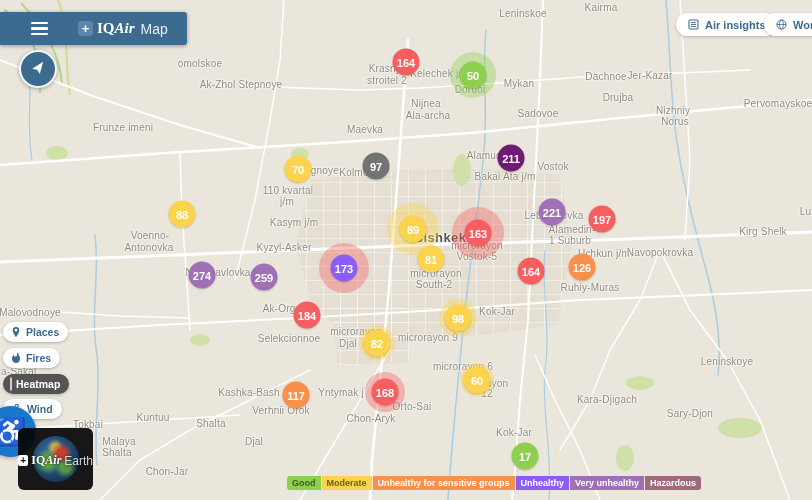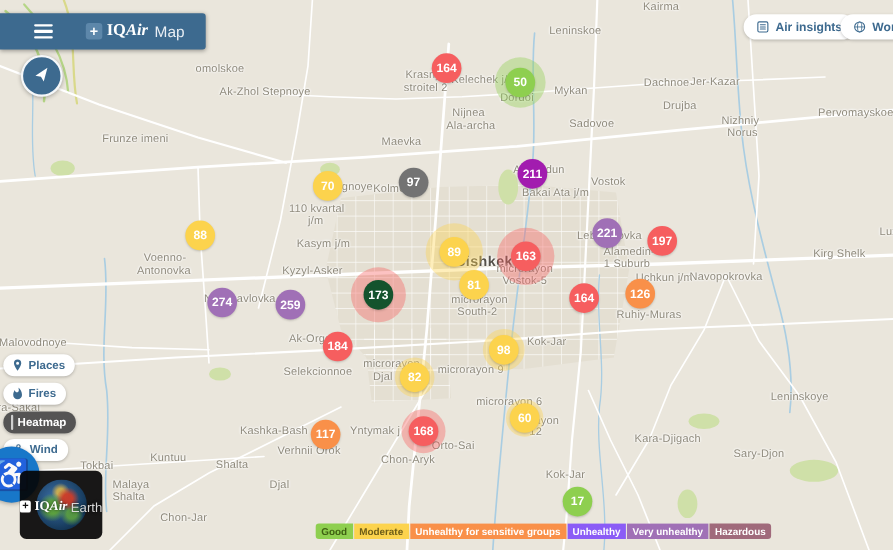--- a/index.html
+++ b/index.html
@@ -149,21 +149,21 @@
         <path d="M100,500 L140,460 L190,430 L250,400 L310,370" stroke-width="1.5"></path>
         <path d="M0,430 L80,425 L160,420 L240,415" stroke-width="1.5"></path>
         <path d="M240,85 L300,88 L360,90 L420,88 L470,85 L540,80 L610,75 L680,73 L750,70" stroke-width="1.5"></path>
         <path d="M680,0 L685,80 L690,160 L685,240" stroke-width="1.5"></path>
         <path d="M180,152 L182,214 L186,270 L190,330" stroke-width="1.5"></path>
         <path d="M0,310 L60,312 L120,316 L190,318" stroke-width="1.5"></path>
       </g>
     </svg>
 
     <div class="labels-layer">
-        <div class="mlabel" style="left: 523px; top: 28px;">Leninskoe</div>
+        <div class="mlabel" style="left: 523px; top: 13px;">Leninskoe</div>
         <div class="mlabel" style="left: 601px; top: 7px;">Kairma</div>
         <div class="mlabel" style="left: 200px; top: 63px;">omolskoe</div>
         <div class="mlabel" style="left: 241px; top: 84px;">Ak-Zhol Stepnoye</div>
         <div class="mlabel" style="left: 606px; top: 76px;">Dachnoe</div>
         <div class="mlabel" style="left: 650px; top: 75px;">Jer-Kazar</div>
         <div class="mlabel" style="left: 618px; top: 97px;">Drujba</div>
         <div class="mlabel" style="left: 673px; top: 110px;">Nizhniy</div>
         <div class="mlabel" style="left: 675px; top: 121px;">Norus</div>
         <div class="mlabel" style="left: 778px; top: 103px;">Pervomayskoe</div>
         <div class="mlabel" style="left: 88px; top: 127px; margin-left: 35px;">Frunze imeni</div>
@@ -229,31 +229,31 @@
         <div class="mlabel" style="left: 17px; top: 371px;">ra-Sakal</div>
         <div class="mlabel" style="left: 88px; top: 424px;">Tokbai</div>
       </div>
 
     <div class="markers-layer">
         <div class="marker" style="left: 406px; top: 62px; background: rgb(246, 94, 95);">164</div>
         <div class="halo" style="width: 46px; height: 46px; left: 473px; top: 75px; background: rgb(142, 207, 79);"></div>
         <div class="marker" style="left: 473px; top: 75px; background: rgb(142, 207, 79);">50</div>
         <div class="marker" style="left: 376px; top: 166px; background: #737373;">97</div>
         <div class="marker" style="left: 298px; top: 169px; background: rgb(252, 211, 77);">70</div>
-        <div class="marker" style="left: 484px; top: 158px; background: #a21caf;">211</div>
+        <div class="marker" style="left: 511px; top: 158px; background: #701a75;">211</div>
         <div class="marker" style="left: 182px; top: 214px; background: rgb(252, 211, 77);">88</div>
         <div class="marker" style="left: 552px; top: 212px; background: rgb(160, 112, 182);">221</div>
         <div class="marker" style="left: 602px; top: 219px; background: rgb(246, 94, 95);">197</div>
         <div class="halo" style="width: 52px; height: 52px; left: 413px; top: 229px; background: rgb(252, 211, 77);"></div>
         <div class="marker" style="left: 413px; top: 229px; background: rgb(252, 211, 77);">89</div>
         <div class="halo" style="width: 52px; height: 52px; left: 478px; top: 233px; background: rgb(246, 94, 95);"></div>
         <div class="marker" style="left: 478px; top: 233px; background: rgb(246, 94, 95);">163</div>
         <div class="marker" style="left: 431px; top: 259px; background: rgb(252, 211, 77);">81</div>
         <div class="halo" style="width: 50px; height: 50px; left: 344px; top: 268px; background: rgb(246, 94, 95);"></div>
-        <div class="marker" style="left: 344px; top: 268px; background: #14532d;">173</div>
+        <div class="marker" style="left: 344px; top: 268px; background: #8b5cf6;">173</div>
         <div class="marker" style="left: 202px; top: 275px; background: rgb(160, 112, 182);">274</div>
         <div class="marker" style="left: 264px; top: 277px; background: rgb(160, 112, 182);">259</div>
         <div class="marker" style="left: 531px; top: 271px; background: rgb(246, 94, 95);">164</div>
         <div class="marker" style="left: 582px; top: 267px; background: rgb(249, 144, 73);">126</div>
         <div class="marker" style="left: 307px; top: 315px; background: rgb(246, 94, 95);">184</div>
         <div class="halo" style="width: 38px; height: 38px; left: 458px; top: 318px; background: rgb(252, 211, 77);"></div>
         <div class="marker" style="left: 458px; top: 318px; background: rgb(252, 211, 77);">98</div>
         <div class="halo" style="width: 36px; height: 36px; left: 377px; top: 343px; background: rgb(252, 211, 77);"></div>
         <div class="marker" style="left: 377px; top: 343px; background: rgb(252, 211, 77);">82</div>
         <div class="marker" style="left: 296px; top: 395px; background: rgb(249, 144, 73);">117</div>

